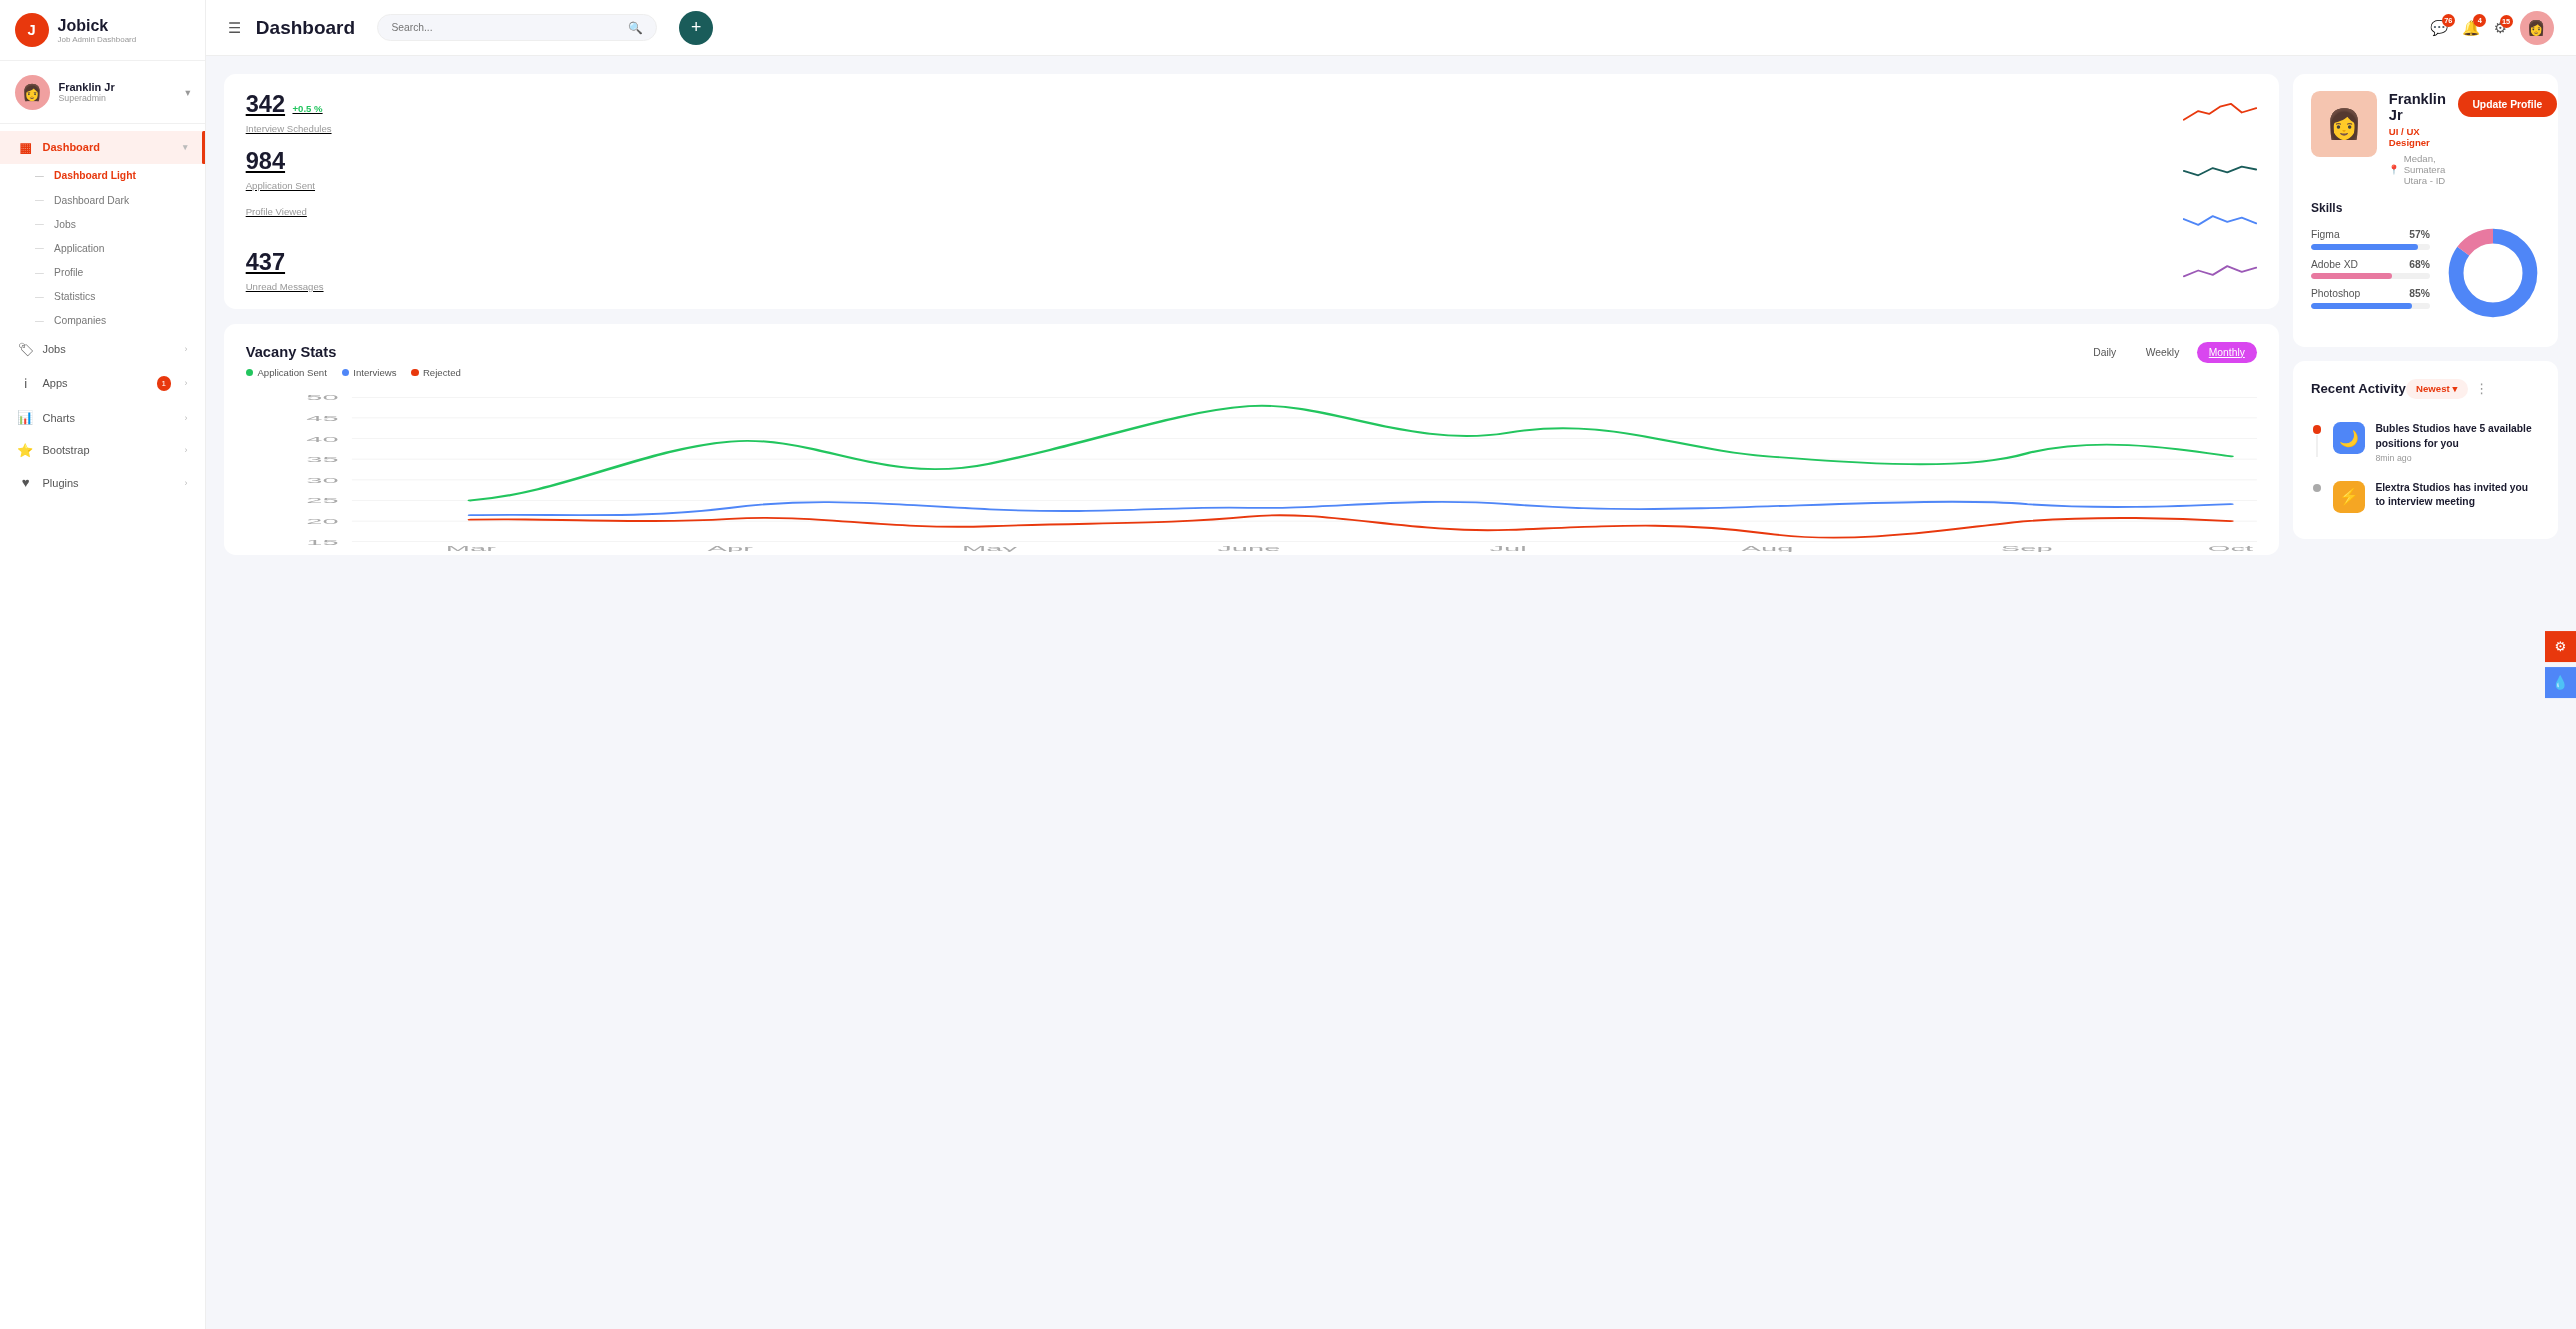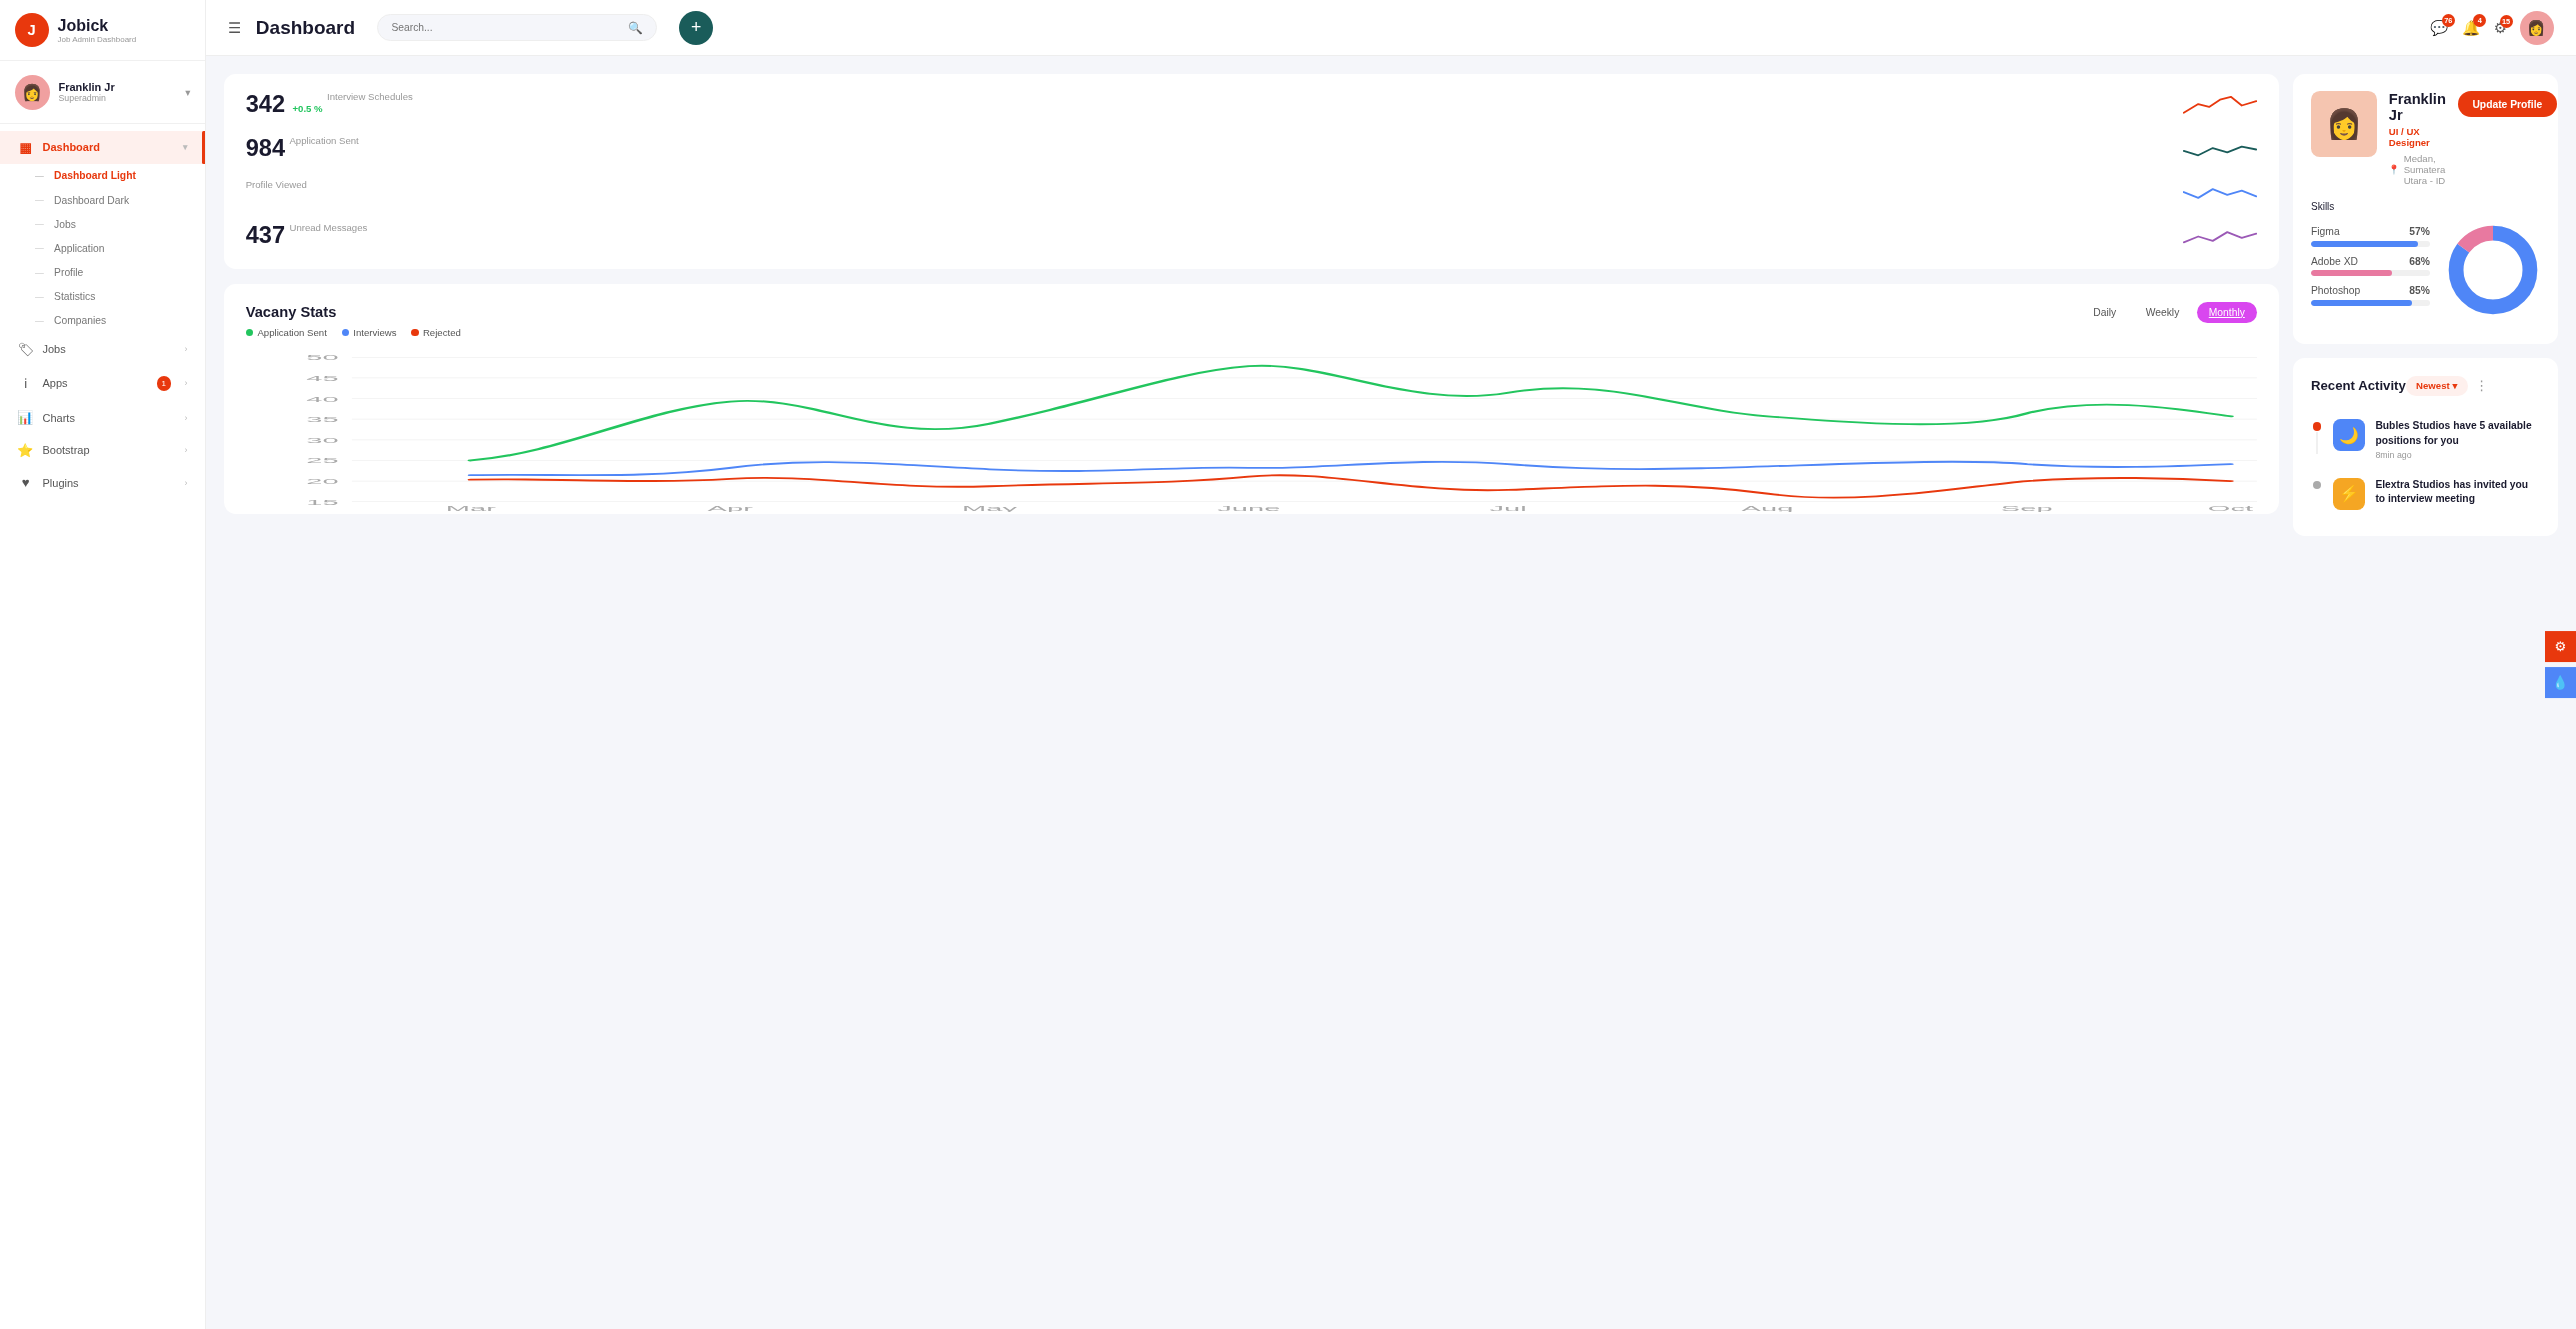--- a/index.html
+++ b/index.html
@@ -212,21 +212,21 @@
 
     
     .stats-card {
       background: #fff;
       border-radius: 11.8px;
       padding: 17.7px 22px;
       display: grid;
       grid-template-columns: 1fr 1fr;
       gap: 14.7px;
     }
-    .stat-item { display: flex; flex-direction: row; gap: 4.4px; }
+    .stat-item { display: flex; flex-direction: column; gap: 4.4px; text-decoration: underline; }
     .stat-value { font-size: 23.6px; font-weight: 800; color: #1a1a2e; display: flex; align-items: baseline; gap: 7.4px; }
     .stat-change { font-size: 9.6px; font-weight: 600; }
     .stat-change.positive { color: #22c55e; }
     .stat-change.negative { color: #e8380d; }
     .stat-label { font-size: 9.6px; color: #999; font-weight: 500; }
     .stat-chart { display: flex; align-items: center; justify-content: flex-end; }
 
     
     .sparkline { width: 74px; height: 29px; }
 
@@ -289,21 +289,21 @@
       color: white;
       border: none;
       border-radius: 17.7px;
       padding: 7.4px 14.7px;
       font-size: 10.3px;
       font-weight: 600;
       cursor: pointer;
       white-space: nowrap;
     }
     .skills-section { margin-bottom: 7.4px; }
-    .skills-title { font-size: 10px; font-weight: 400; color: #1a1a2e; margin-bottom: 10.3px; }
+    .skills-title { font-size: 12px; font-weight: 700; color: #1a1a2e; margin-bottom: 10.3px; }
     .skill-item { margin-bottom: 8.8px; }
     .skill-header { display: flex; justify-content: space-between; align-items: flex-start; margin-bottom: 3.7px; }
     .skill-name { font-size: 10.3px; color: #555; font-weight: 500; }
     .skill-pct { font-size: 10.3px; color: #555; font-weight: 600; }
     .skill-bar-bg { height: 5.9px; background: #f0f0f0; border-radius: 2.9px; overflow: hidden; }
     .skill-bar-fill { height: 100%; border-radius: 2.9px; }
     .skill-bar-fill.blue { background: #4f86f7; }
     .skill-bar-fill.pink { background: #e879a0; }
 
     

